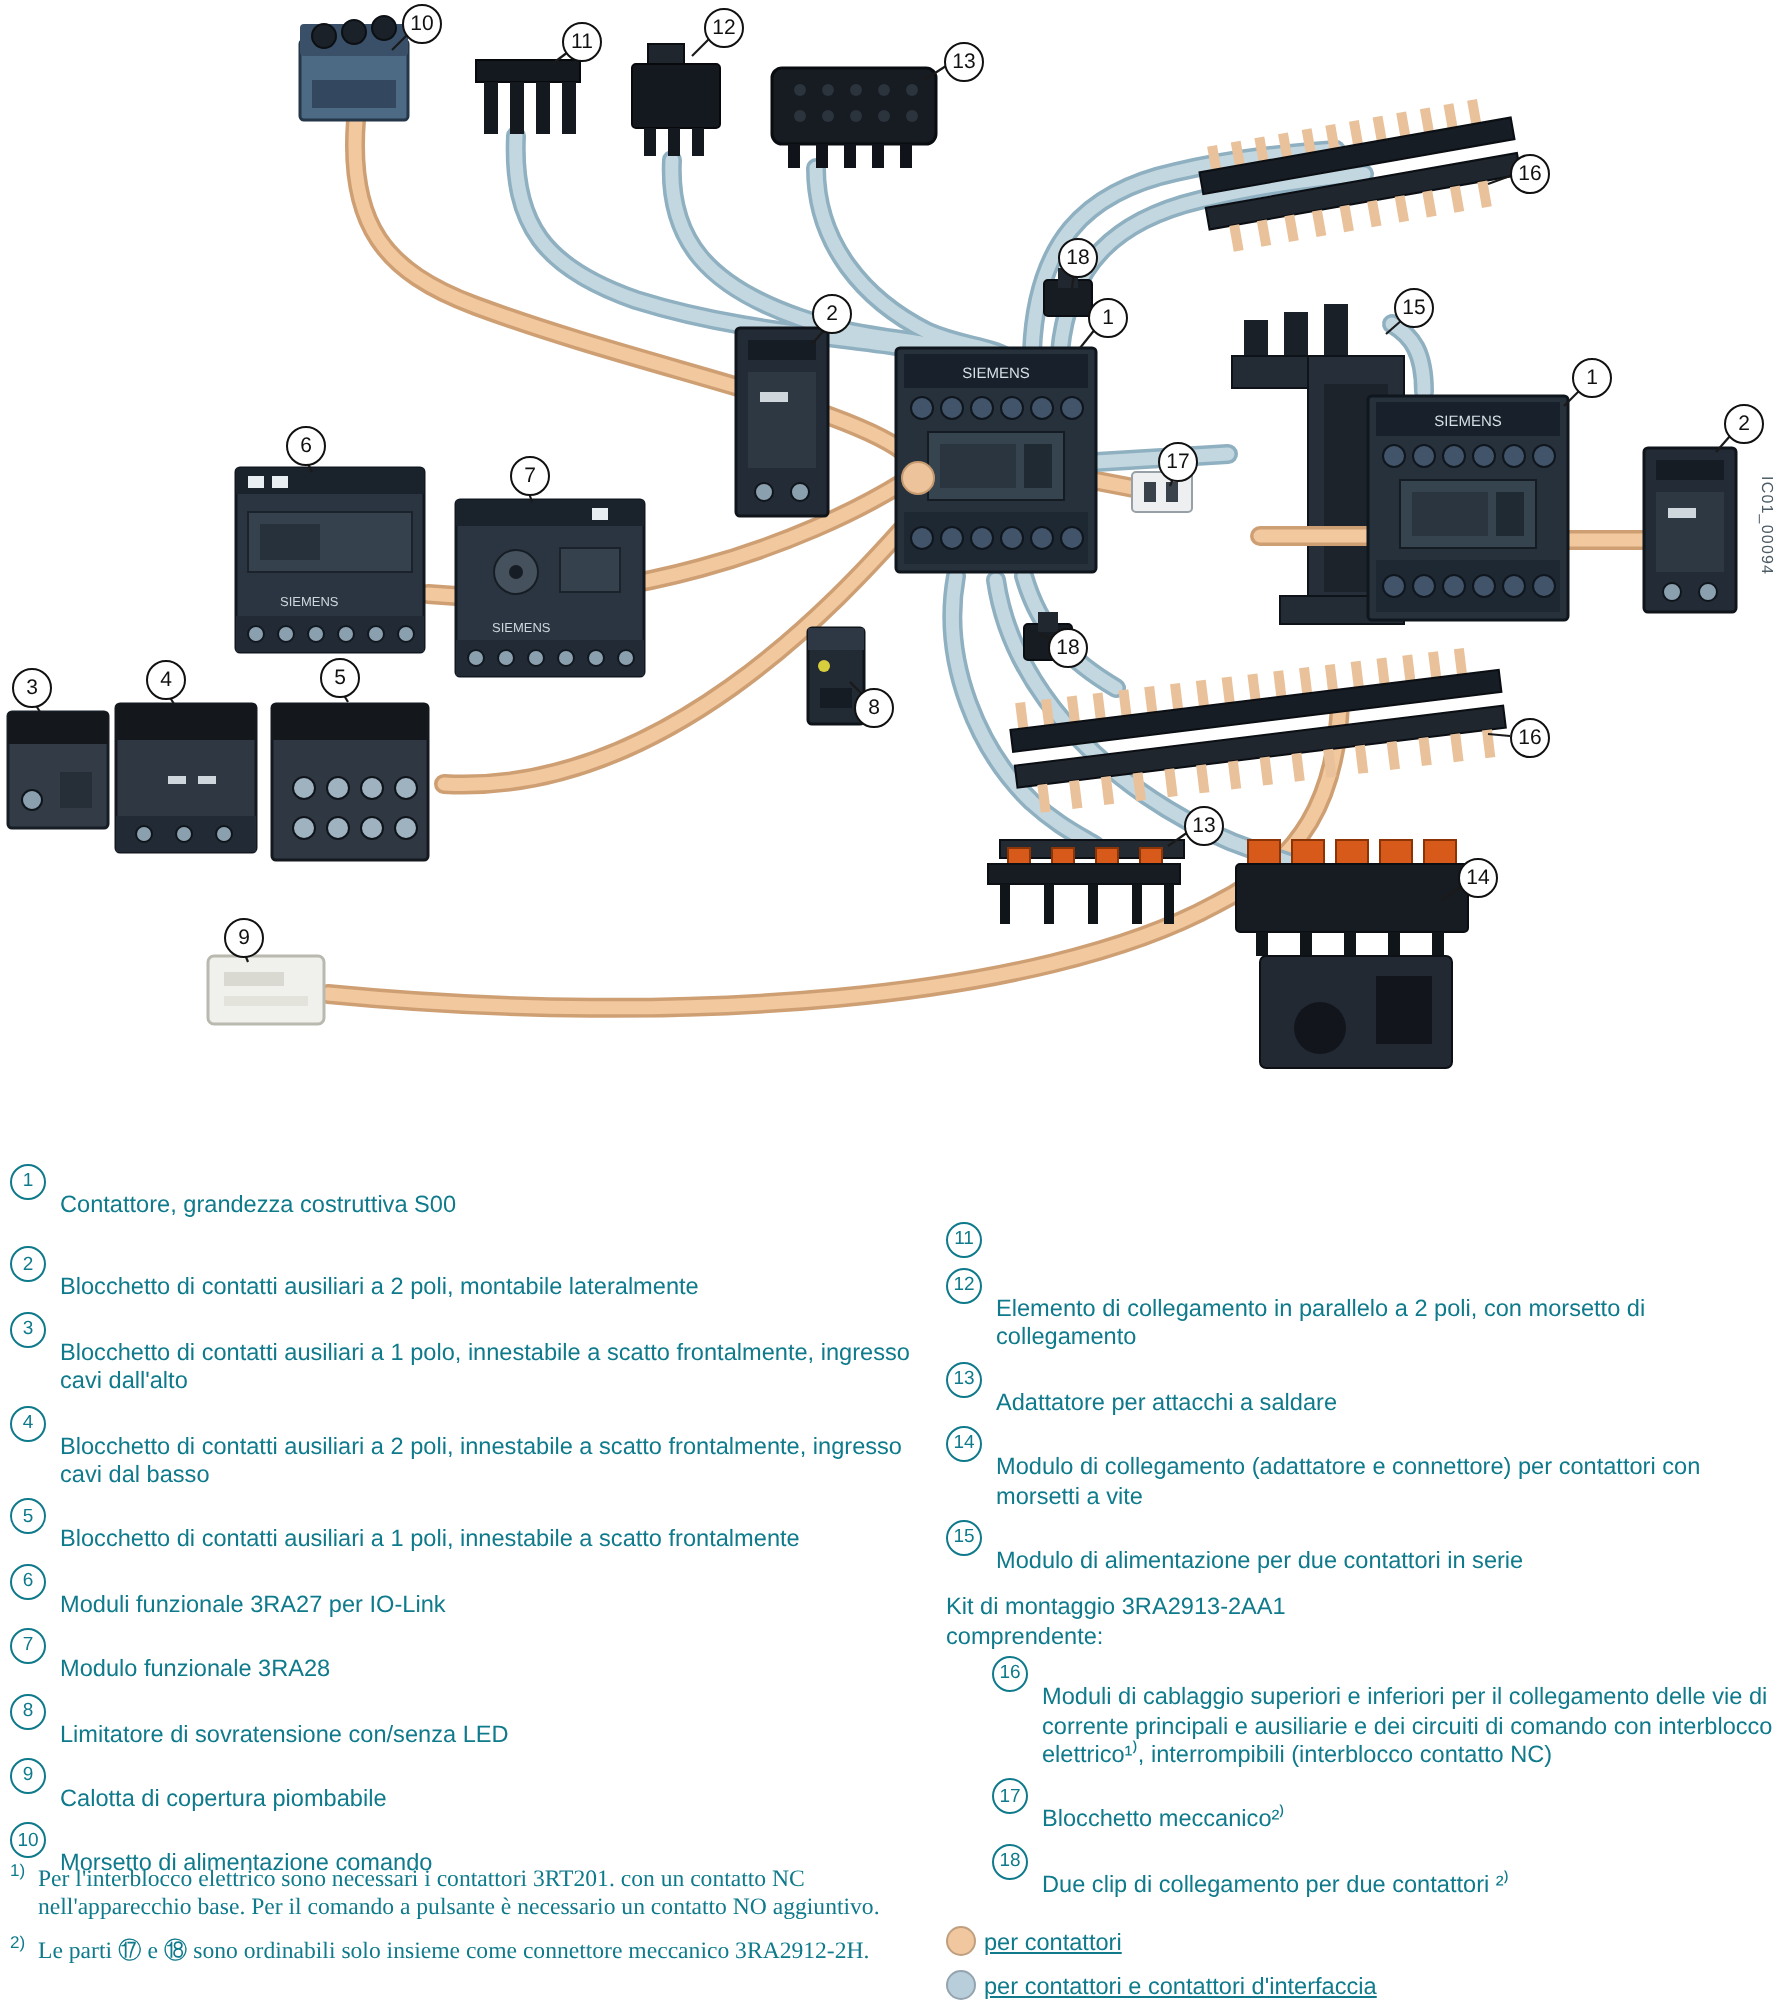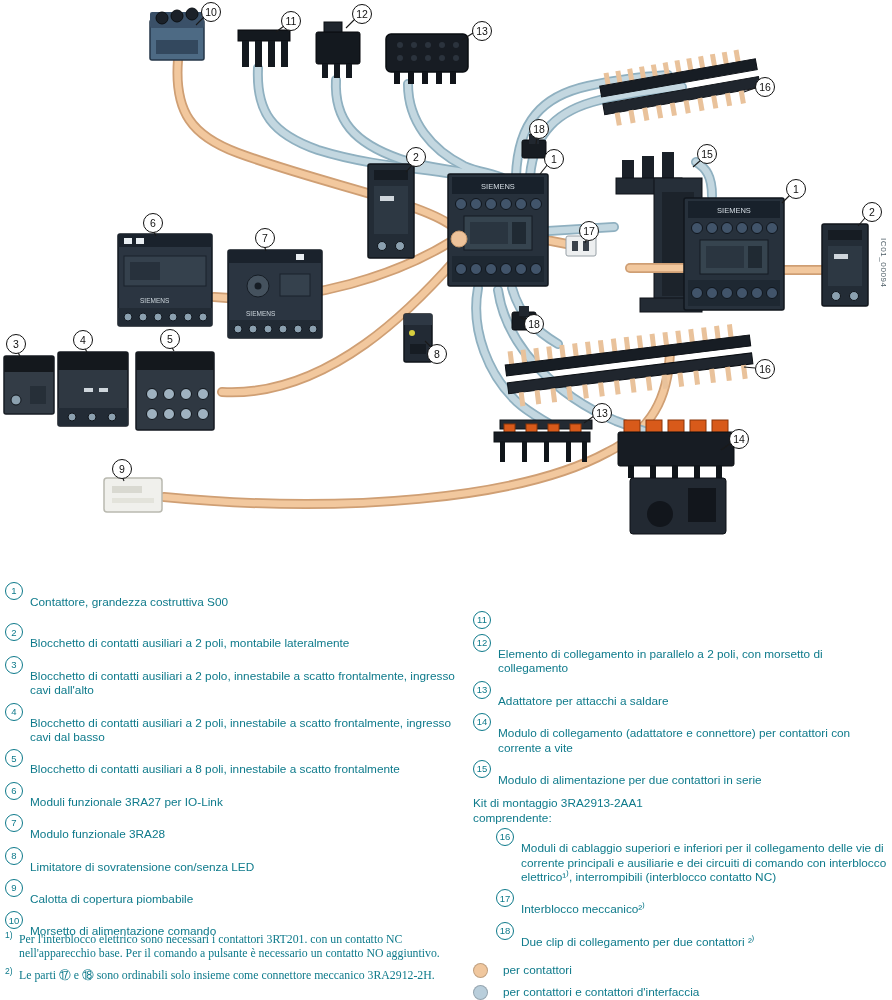--- a/index.html
+++ b/index.html
@@ -28,21 +28,21 @@
   .item{display:flex;gap:7px;margin-bottom:5px;align-items:flex-start;}
   .item.first{margin-bottom:14px;}
   .num{
     flex:0 0 16px;width:16px;height:16px;border:1.2px solid #0e7a8b;border-radius:50%;
     font-size:9.5px;display:flex;align-items:center;justify-content:center;background:#fff;
   }
   .txt{padding-top:1px;margin-top:12px;}
   .kit{margin-top:9px;}
   .kit-items{padding-left:23px;margin-top:3px;}
   .color-key{margin-top:14px;}
-  .key-row{display:flex;align-items:center;gap:15px;margin-bottom:7px;}
+  .key-row{display:flex;align-items:flex-end;gap:4px;margin-bottom:7px;text-decoration:underline;}
   .dot{width:13px;height:13px;border-radius:50%;border:1px solid rgba(0,0,0,.2);}
   .footnotes{position:absolute;left:5px;top:356px;width:436px;}
   .footnote{display:flex;margin-bottom:7px;}
   .fn-marker{flex:0 0 14px;font-size:8.5px;position:relative;top:-2px;}
   .fn-text{flex:1;font-family:Liberation Serif, serif;}
 </style>
 </head>
 <body>
 
 <div class="diagram">
@@ -491,29 +491,29 @@
       <div class="item first">
         <span class="num">1</span>
         <span class="txt">Contattore, grandezza costruttiva S00</span>
       </div>
       <div class="item">
         <span class="num">2</span>
         <span class="txt">Blocchetto di contatti ausiliari a 2 poli, montabile lateralmente</span>
       </div>
       <div class="item">
         <span class="num">3</span>
-        <span class="txt">Blocchetto di contatti ausiliari a 2 polo, innestabile a scatto frontalmente, ingresso cavi dall'alto</span>
+        <span class="txt">Blocchetto di contatti ausiliari a 1 polo, innestabile a scatto frontalmente, ingresso cavi dall'alto</span>
       </div>
       <div class="item">
         <span class="num">4</span>
         <span class="txt">Blocchetto di contatti ausiliari a 2 poli, innestabile a scatto frontalmente, ingresso cavi dal basso</span>
       </div>
       <div class="item">
         <span class="num">5</span>
-        <span class="txt">Blocchetto di contatti ausiliari a 8 poli, innestabile a scatto frontalmente</span>
+        <span class="txt">Blocchetto di contatti ausiliari a 1 poli, innestabile a scatto frontalmente</span>
       </div>
       <div class="item">
         <span class="num">6</span>
         <span class="txt">Moduli funzionale 3RA27 per IO-Link</span>
       </div>
       <div class="item">
         <span class="num">7</span>
         <span class="txt">Modulo funzionale 3RA28</span>
       </div>
       <div class="item">
@@ -537,38 +537,38 @@
       <div class="item">
         <span class="num">12</span>
         <span class="txt">Elemento di collegamento in parallelo a 2 poli, con morsetto di collegamento</span>
       </div>
       <div class="item">
         <span class="num">13</span>
         <span class="txt">Adattatore per attacchi a saldare</span>
       </div>
       <div class="item">
         <span class="num">14</span>
-        <span class="txt">Modulo di collegamento (adattatore e connettore) per contattori con corrente a vite</span>
+        <span class="txt">Modulo di collegamento (adattatore e connettore) per contattori con morsetti a vite</span>
       </div>
       <div class="item">
         <span class="num">15</span>
         <span class="txt">Modulo di alimentazione per due contattori in serie</span>
       </div>
 
       <div class="kit">
         <div>Kit di montaggio 3RA2913-2AA1</div>
         <div>comprendente:</div>
         <div class="kit-items">
           <div class="item">
             <span class="num">16</span>
             <span class="txt">Moduli di cablaggio superiori e inferiori per il collegamento delle vie di corrente principali e ausiliarie e dei circuiti di comando con interblocco elettrico¹⁾, interrompibili (interblocco contatto NC)</span>
           </div>
           <div class="item">
             <span class="num">17</span>
-            <span class="txt">Interblocco meccanico²⁾</span>
+            <span class="txt">Blocchetto meccanico²⁾</span>
           </div>
           <div class="item">
             <span class="num">18</span>
             <span class="txt">Due clip di collegamento per due contattori ²⁾</span>
           </div>
         </div>
       </div>
 
       <div class="color-key">
         <div class="key-row">

